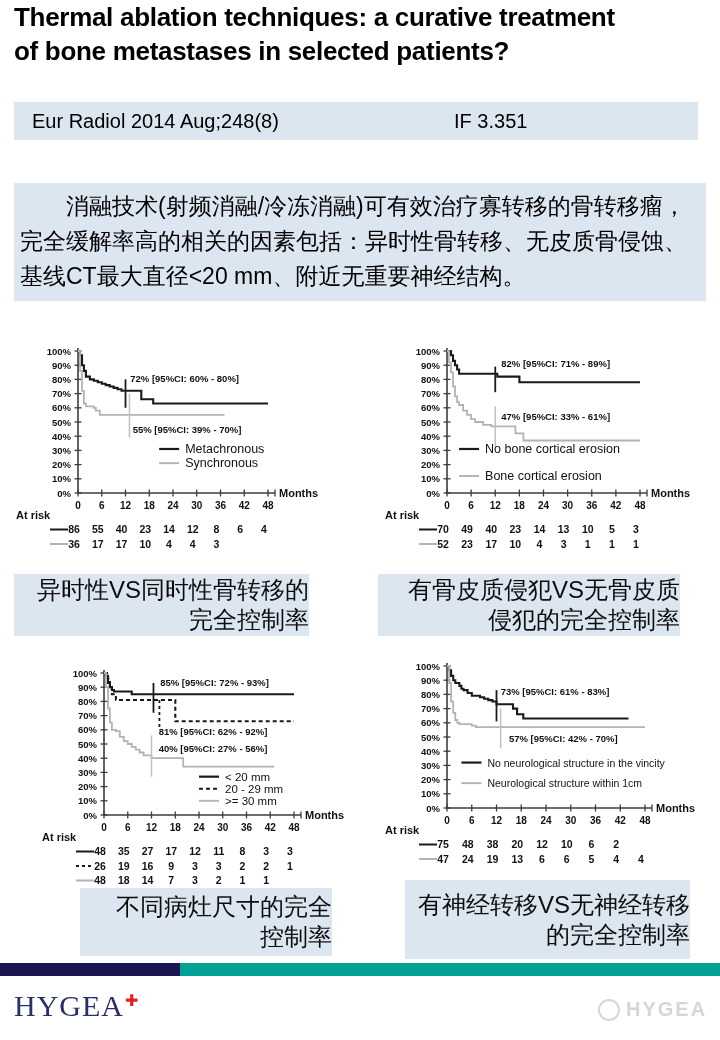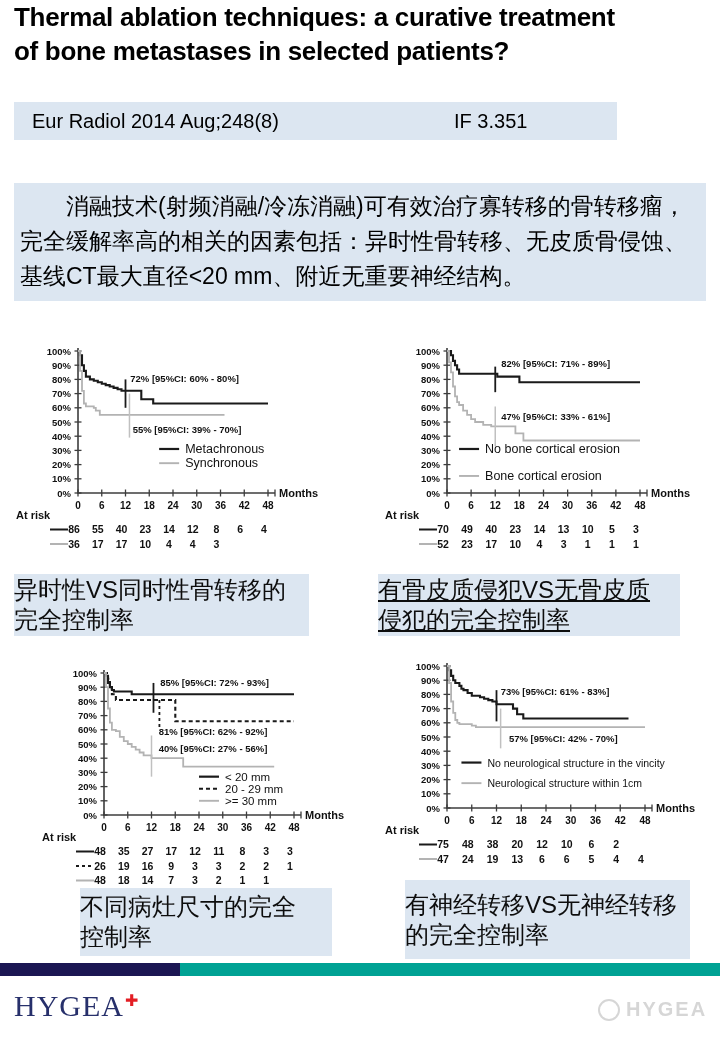--- a/index.html
+++ b/index.html
@@ -1,35 +1,35 @@
 <!DOCTYPE html>
 <html><head>
 <meta charset="utf-8">
 <style>
   html,body{margin:0;padding:0;background:#ffffff;}
   #page{position:relative;width:720px;height:1040px;background:#ffffff;overflow:hidden;
         font-family:"Liberation Sans",sans-serif;}
   .abs{position:absolute;}
   #title{left:14px;top:0;width:690px;font-size:26px;font-weight:bold;color:#000;
          line-height:34px;letter-spacing:-0.3px;}
-  #jbar{left:14px;top:102px;width:603px;height:38px;background:#dce6f1;}
+  #jbar{left:14px;top:102px;width:684px;height:38px;background:#dce6f1;}
   #jbar .cite{position:absolute;left:18px;top:0;line-height:38px;font-size:20px;color:#000;}
   #jbar .if{position:absolute;left:440px;top:0;line-height:38px;font-size:20px;color:#000;}
   #summary{left:14px;top:183px;width:692px;height:118px;background:#dce6f1;
            padding:6px 0 6px 6px;box-sizing:border-box;}
   #summary div{font-size:23px;line-height:35px;color:#000;white-space:nowrap;}
   .chart-block{background:transparent;}
   #chart0{left:14px;top:333px;width:322px;height:245px;}
   #chart1{left:383px;top:333px;width:325px;height:245px;}
   #chart2{left:40px;top:655px;width:322px;height:245px;}
   #chart3{left:383px;top:648px;width:330px;height:245px;}
-  .caption{background:#dce6f1;text-align:left;color:#0d0d0d;font-size:24px;line-height:30px;
+  .caption{background:#dce6f1;text-align:right;color:#0d0d0d;font-size:24px;line-height:30px;
            display:flex;flex-direction:column;justify-content:center;}
   #cap0{left:14px;top:574px;width:295px;height:62px;}
-  #cap1{left:378px;top:574px;width:302px;height:62px;text-decoration:underline;}
+  #cap1{left:378px;top:574px;width:302px;height:62px;}
   #cap2{left:80px;top:888px;width:252px;height:68px;}
   #cap3{left:405px;top:880px;width:285px;height:79px;}
   #bar-navy{left:0;top:963px;width:180px;height:13px;background:#1b1653;}
   #bar-teal{left:180px;top:963px;width:540px;height:13px;background:#00a294;}
   #logo{left:14px;top:982px;font-family:"Liberation Serif",serif;font-weight:normal;
         font-size:30px;color:#27306b;letter-spacing:1px;margin-top:7px;}
   #logo .cross{color:#e31e24;font-size:16px;vertical-align:10px;margin-left:1px;font-family:"Liberation Sans",sans-serif;}
   #watermark{left:598px;top:998px;display:flex;align-items:center;gap:6px;opacity:0.55;}
   #watermark .ring{width:22px;height:22px;border:2px solid #b5b5b5;border-radius:50%;
                    box-sizing:border-box;}

